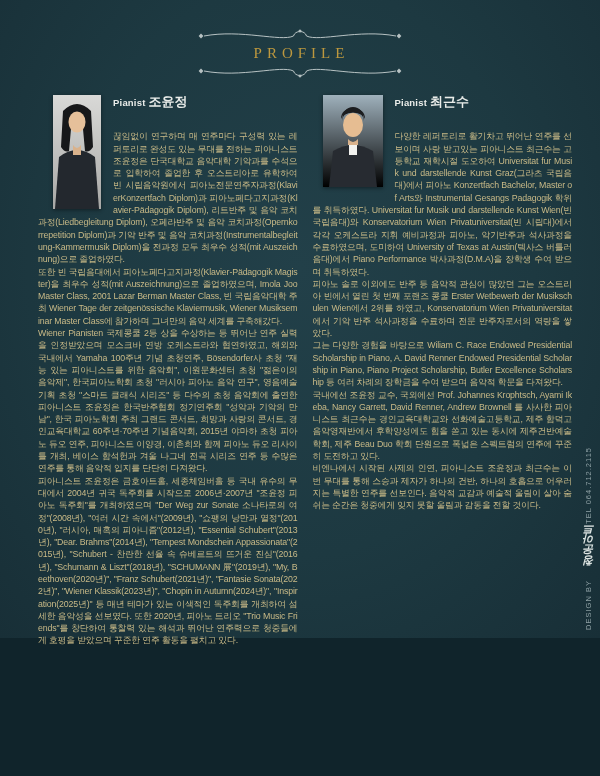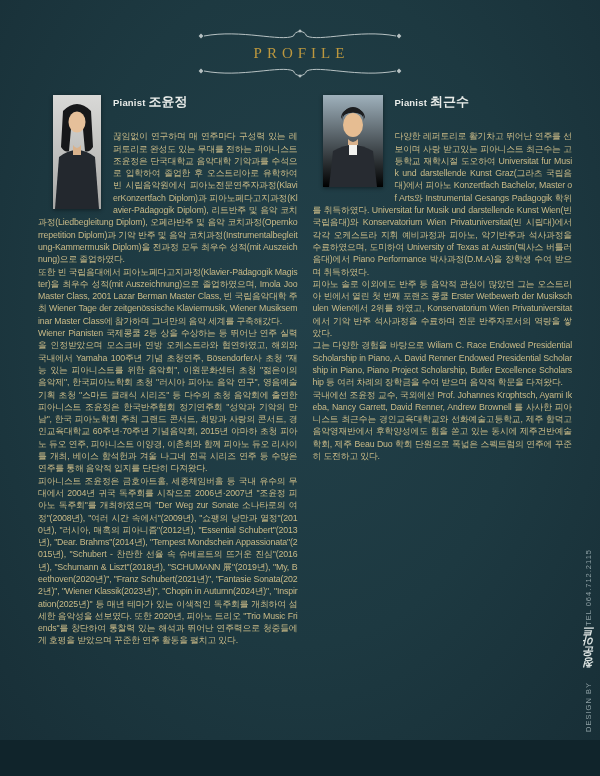--- a/index.html
+++ b/index.html
@@ -2,21 +2,21 @@
 <html><head>
 <meta charset="utf-8">
 <style>
   html,body{margin:0;padding:0;}
   body{
     width:600px;height:776px;overflow:hidden;
     font-family:"Liberation Sans", sans-serif;
     background:#10242b;
   }
   .page{
-    position:relative;width:600px;height:740px;
+    position:relative;width:600px;height:638px;
     background:radial-gradient(ellipse at 50% 42%, #224049 0%, #1d3941 55%, #182f37 100%);
     color:#c9ba87;
   }
   
   .profile-header{padding-top:29px;text-align:center;}
   .flourish{display:block;margin:0 auto;width:214px;height:13px;}
   .flourish.flip{transform:scaleY(-1);}
   .profile-title{
     font-family:"Liberation Serif", serif;
     font-size:15px;letter-spacing:5px;color:#bd983e;
@@ -143,20 +143,21 @@
           <path d="M25 44 Q30 50 35 44 L35 50 L25 50 Z" fill="#d9b28c"></path>
         </svg>
       </div>
       <h3 class="p-head">
         <span class="role">Pianist</span><span class="pname">최근수</span>
       </h3>
       <p>다양한 레퍼토리로 활기차고 뛰어난 연주를 선보이며 사랑 받고있는 피아니스트 최근수는 고등학교 재학시절 도오하여 Universitat fur Musik und darstellende Kunst Graz(그라츠 국립음대)에서 피아노 Konzertfach Bachelor, Master of Arts와 Instrumental Gesangs Padagogik 학위를 취득하였다. Universitat fur Musik und darstellende Kunst Wien(빈 국립음대)와 Konservatorium Wien Privatuniversitat(빈 시립대)에서 각각 오케스트라 지휘 예비과정과 피아노, 악기반주과 석사과정을 수료하였으며, 도미하여 University of Texas at Austin(텍사스 버틀러 음대)에서 Piano Performance 박사과정(D.M.A)을 장학생 수여 받으며 취득하였다.</p>
       <p>피아노 솔로 이외에도 반주 등 음악적 관심이 많았던 그는 오스트리아 빈에서 열린 첫 번째 포랜즈 콩쿨 Erster Wetbewerb der Musikschulen Wien에서 2위를 하였고, Konservatorium Wien Privatuniversitat에서 기악 반주 석사과정을 수료하며 전문 반주자로서의 역량을 쌓았다.</p>
       <p>그는 다양한 경험을 바탕으로 Wiliam C. Race Endowed Presidential Scholarship in Piano, A. David Renner Endowed Presidential Scholarship in Piano, Piano Project Scholarship, Butler Excellence Scholarship 등 여러 차례의 장학금을 수여 받으며 음악적 학문을 다져왔다.</p>
       <p>국내에선 조윤정 교수, 국외에선 Prof. Johannes Krophtsch, Ayami Ikeba, Nancy Garrett, David Renner, Andrew Brownell 를 사사한 피아니스트 최근수는 경인교육대학교와 선화예술고등학교, 제주 함덕고 음악영재반에서 후학양성에도 힘을 쏟고 있는 동시에 제주건반예술학회, 제주 Beau Duo 학회 단원으로 폭넓은 스펙트럼의 연주에 꾸준히 도전하고 있다.</p>
+      <p class="closing">비엔나에서 시작된 사제의 인연, 피아니스트 조윤정과 최근수는 이번 무대를 통해 스승과 제자가 하나의 건반, 하나의 호흡으로 어우러지는 특별한 연주를 선보인다. 음악적 교감과 예술적 울림이 살아 숨 쉬는 순간은 청중에게 잊지 못할 울림과 감동을 전할 것이다.</p>
     </div>
 
   </div>
 
   <div class="credit">
     <span>DESIGN BY</span>
     <span class="logo">청운아트</span>
     <span>TEL 064.712.2115</span>
   </div>
 

